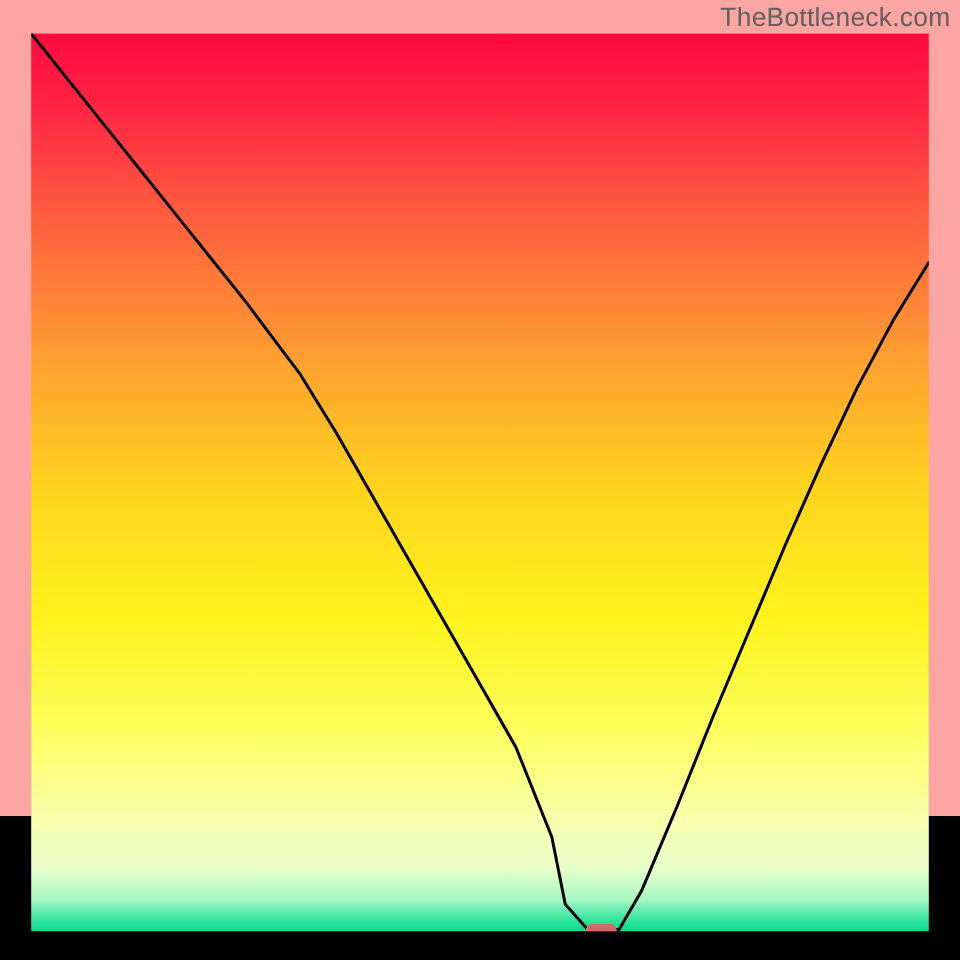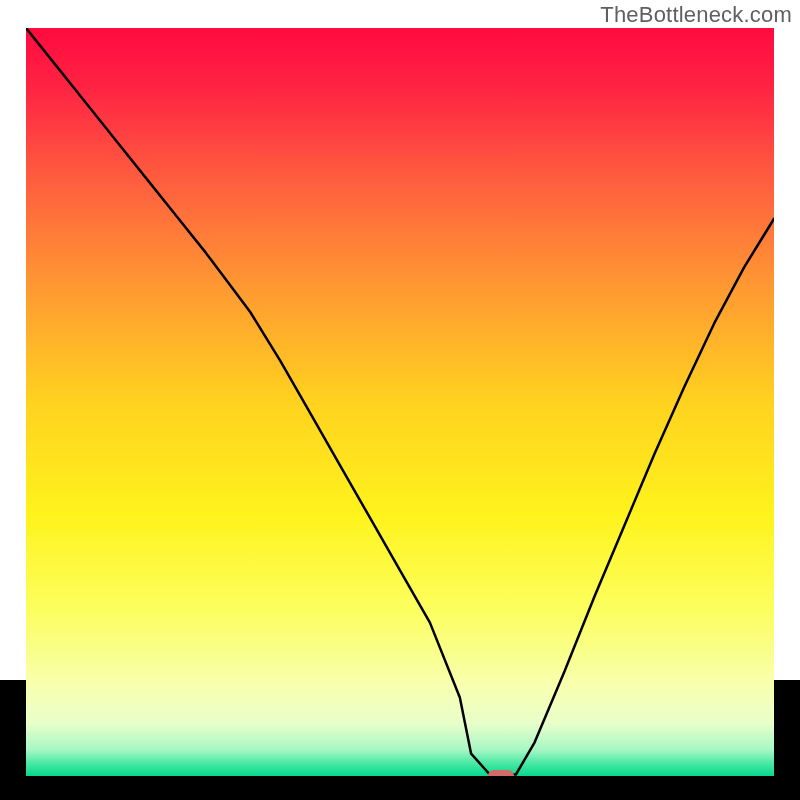--- a/index.html
+++ b/index.html
@@ -8,21 +8,21 @@
     width: 800px;
     height: 800px;
     background: #000;
     overflow: hidden;
     font-family: Arial, Helvetica, sans-serif;
   }
   .outer {
     position: relative;
     width: 800px;
     height: 680px;
-    background: #ffffff;
+    background: #fca5a5;
   }
   .watermark {
     position: absolute;
     top: 2px;
     right: 8px;
     font-size: 22px;
     font-weight: 500;
     color: #5f5f5f;
     letter-spacing: 0.2px;
   }

